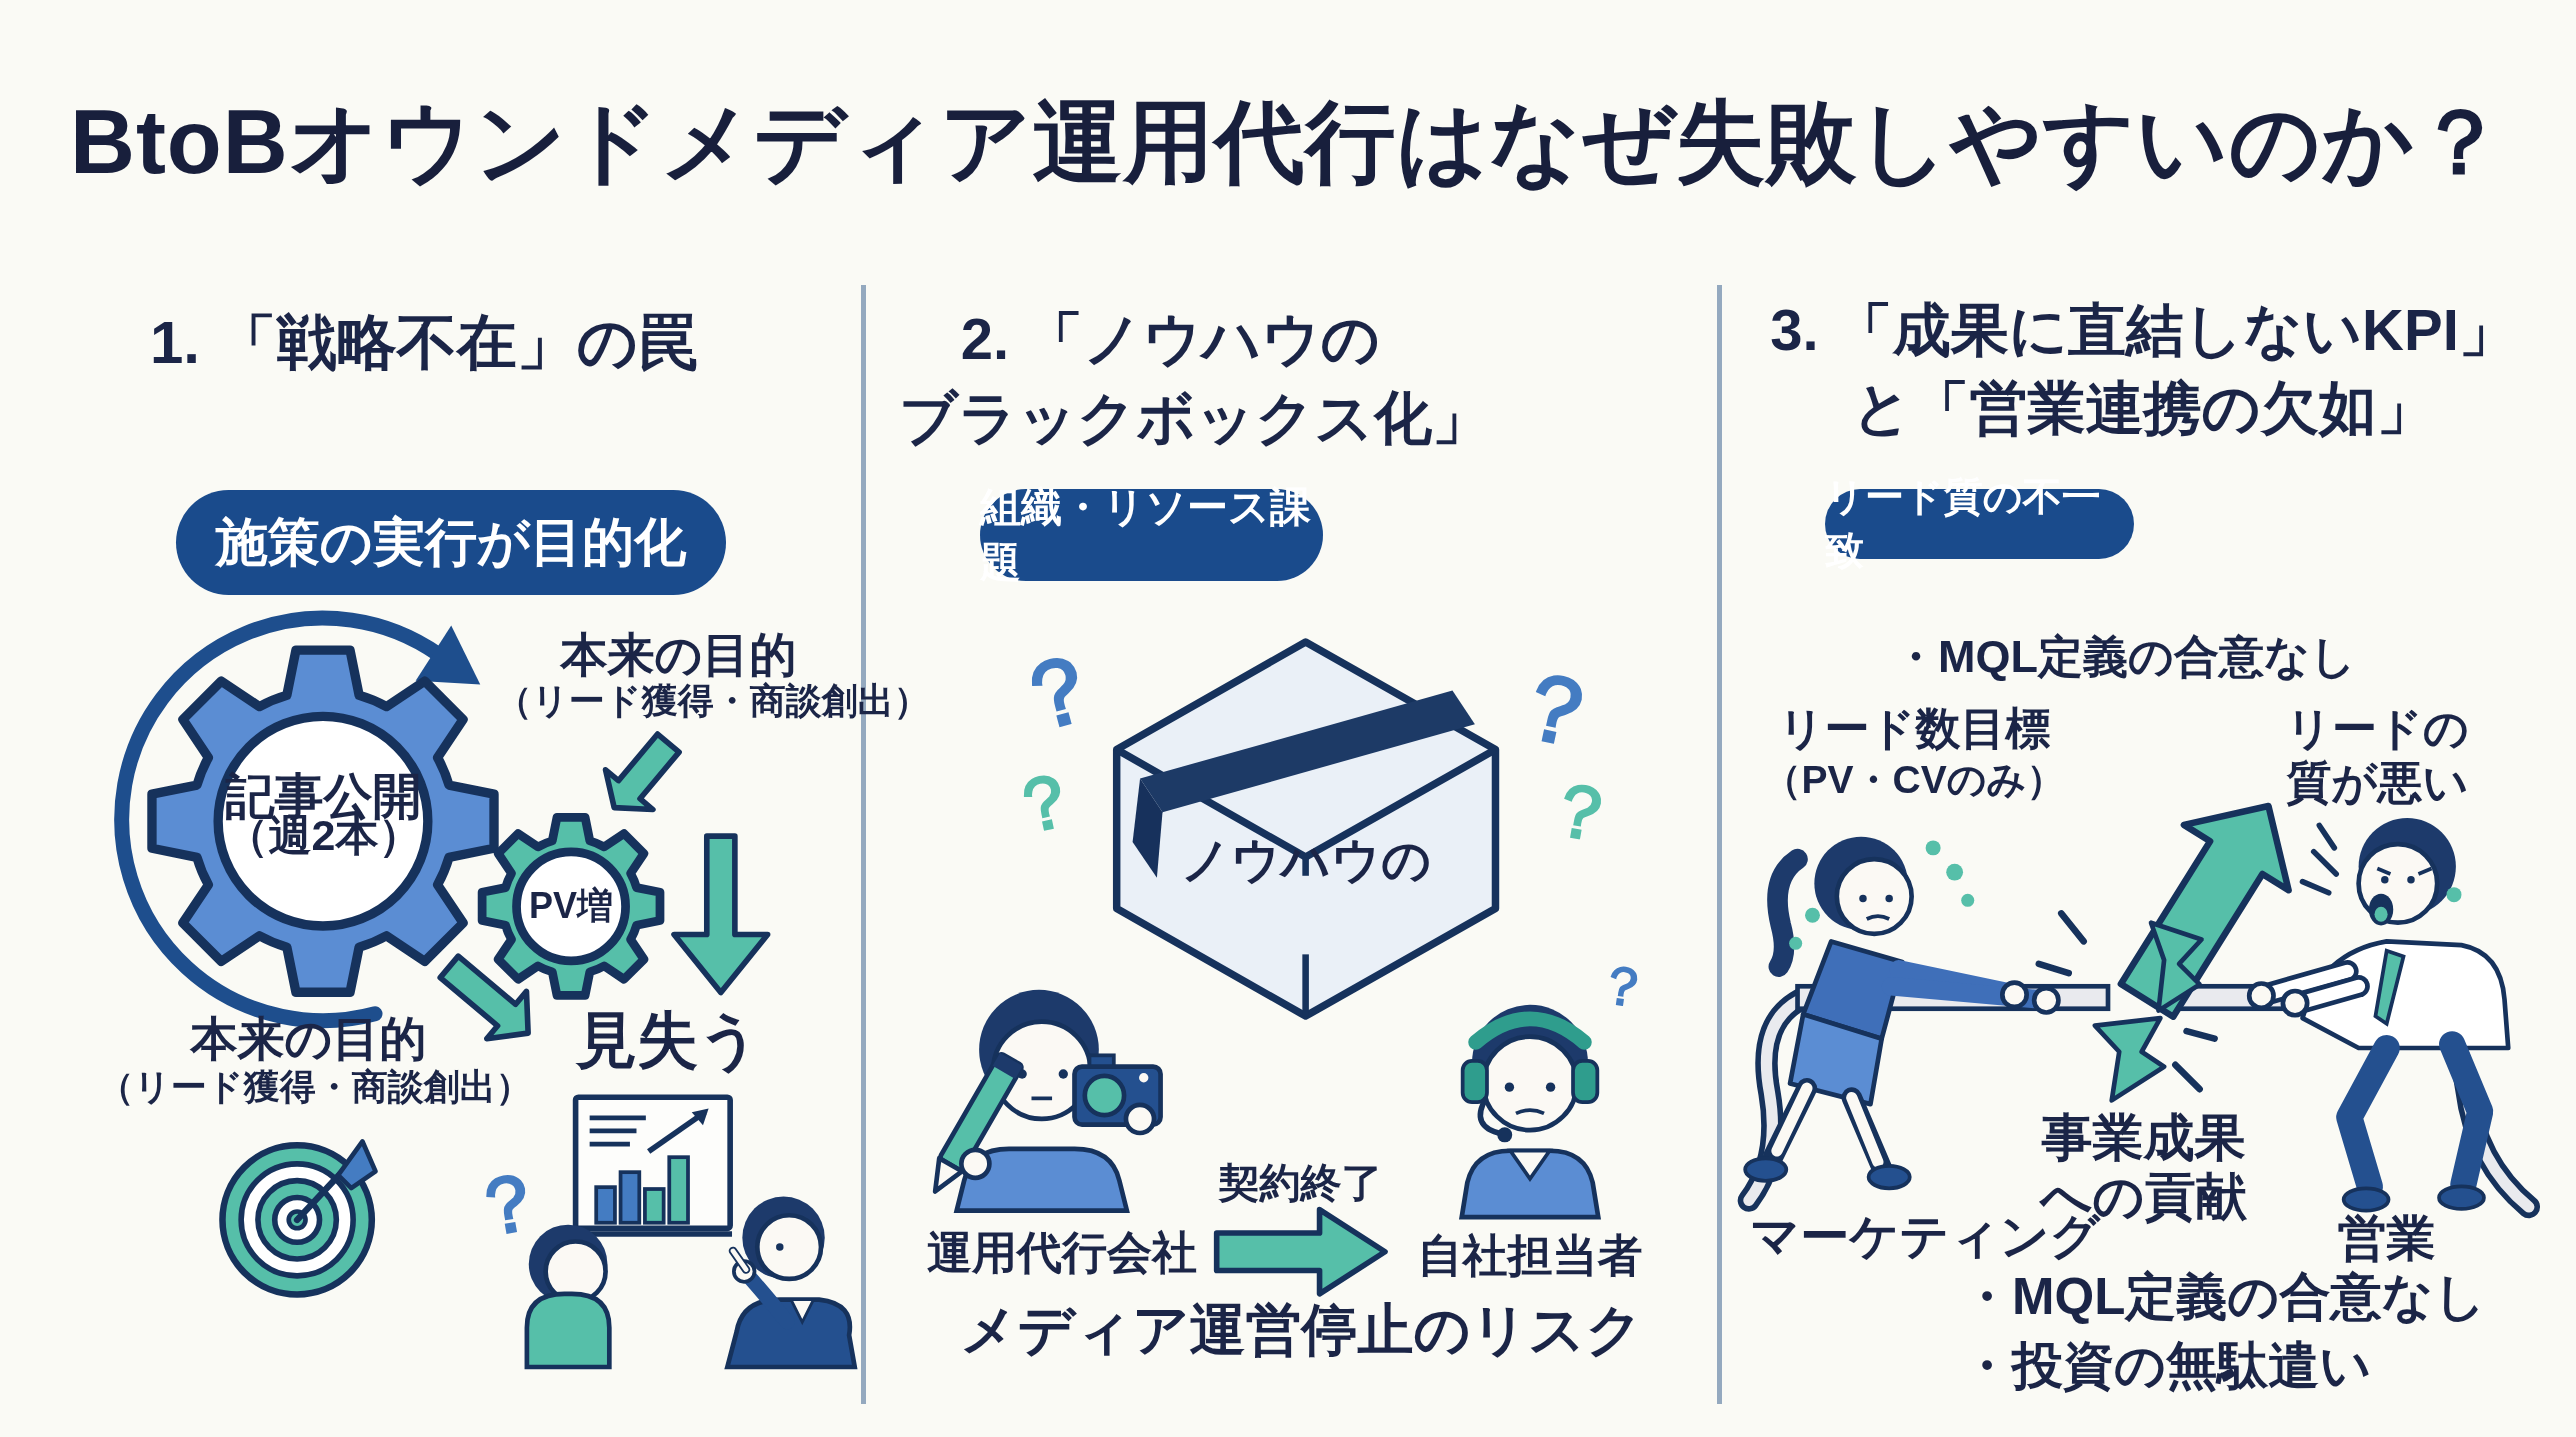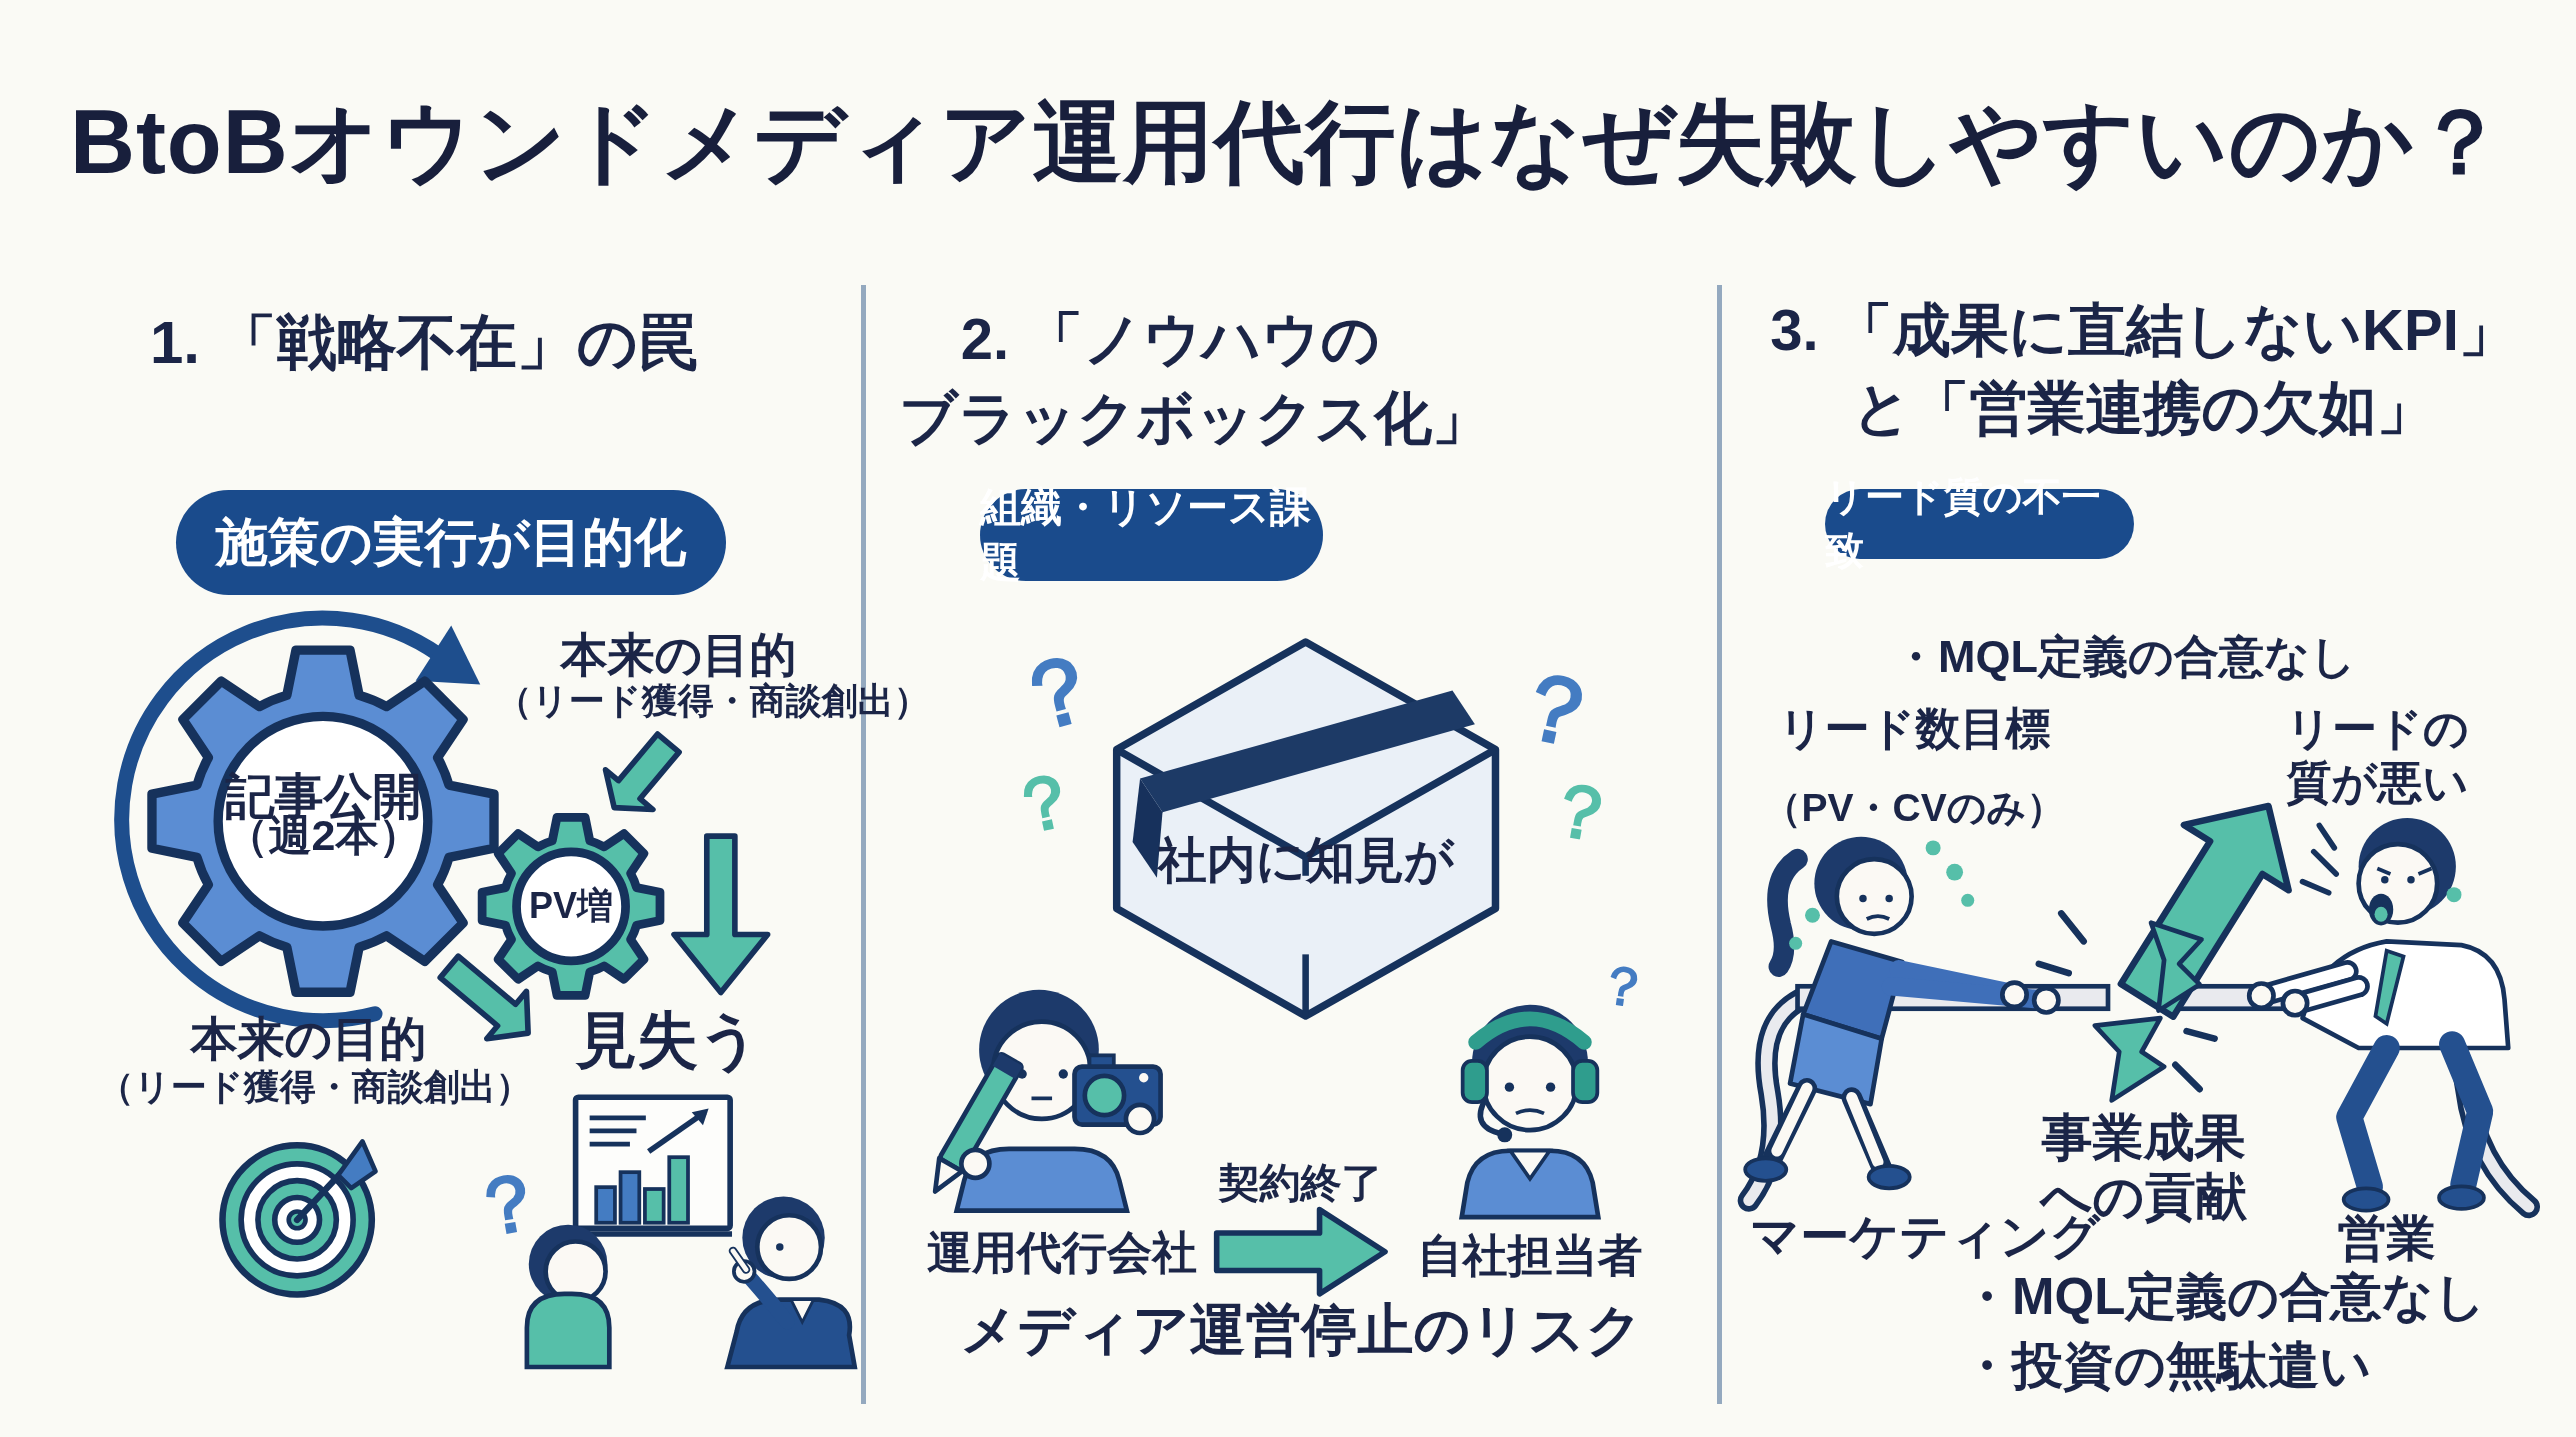--- a/index.html
+++ b/index.html
@@ -136,21 +136,21 @@
     <g>
       <path d="M305,16 L508,131 L508,301 L305,416 L103,301 L103,131 Z" fill="#EAF0F7" stroke="#16325C" stroke-width="8" stroke-linejoin="round"></path>
       <path d="M103,131 L305,246 L508,131" fill="none" stroke="#16325C" stroke-width="8" stroke-linejoin="round"></path>
       <line x1="305" y1="246" x2="305" y2="266" stroke="#16325C" stroke-width="7"></line>
       <line x1="305" y1="350" x2="305" y2="416" stroke="#16325C" stroke-width="7"></line>
       <path d="M128,162 L462,68 L486,104 L152,198 Z" fill="#1D3A66"></path>
       <path d="M128,162 L152,198 L146,268 L120,230 Z" fill="#17315C"></path>
     </g>
   </svg>
 
-  <div class="t ctr" style="left:1119px;top:833px;width:374px;font-size:49px;">社内に知見が</div>
+  <div class="t ctr" style="left:1119px;top:833px;width:374px;font-size:49px;">ノウハウの</div>
 
   <div class="qm" style="left:1011px;top:646px;font-size:94px;color:var(--blue2);transform:rotate(-15deg);">？</div>
   <div class="qm" style="left:1007px;top:766px;font-size:75px;color:var(--teal);transform:rotate(-12deg);">？</div>
   <div class="qm" style="left:1509px;top:663px;font-size:94px;color:var(--blue2);transform:rotate(12deg);">？</div>
   <div class="qm" style="left:1543px;top:775px;font-size:75px;color:var(--teal);transform:rotate(10deg);">？</div>
   <div class="qm" style="left:1596px;top:959px;font-size:54px;color:var(--blue2);transform:rotate(8deg);">？</div>
 
   <svg style="left:917px;top:988px;" width="749" height="318" viewBox="0 0 800 340">
     <g>
       <circle cx="130" cy="66" r="64" fill="#1D3A6B"></circle>
@@ -200,21 +200,21 @@
   <div class="t ctr" style="left:1741px;top:298px;width:805px;font-size:58px;">3. 「成果に直結しないKPI」</div>
   <div class="t ctr" style="left:1741px;top:376px;width:805px;font-size:58px;">と「営業連携の欠如」</div>
 
   <div class="pill" style="left:1825px;top:489px;width:309px;height:70px;font-size:39px;">
     <span>リード質の不一致</span>
   </div>
 
   <div class="t ctr" style="left:1853px;top:632px;width:543px;font-size:45px;">・MQL定義の合意なし</div>
 
   <div class="t ctr" style="left:1760px;top:704px;width:309px;font-size:45px;">リード数目標</div>
-  <div class="t ctr" style="left:1750px;top:758px;width:328px;font-size:39px;margin-top:28px;">（PV・CVのみ）</div>
+  <div class="t ctr" style="left:1750px;top:758px;width:328px;font-size:39px;">（PV・CVのみ）</div>
 
   <div class="t ctr" style="left:2237px;top:704px;width:281px;font-size:45px;">リードの</div>
   <div class="t ctr" style="left:2237px;top:758px;width:281px;font-size:45px;">質が悪い</div>
 
   <svg style="left:1741px;top:803px;" width="835" height="447" viewBox="0 0 892 478">
     <g>
       <path d="M70,207 Q15,230 30,310 Q42,380 8,425" fill="none" stroke="#16325C" stroke-width="24" stroke-linecap="round"></path>
       <path d="M70,207 Q15,230 30,310 Q42,380 8,425" fill="none" stroke="#E9EAEE" stroke-width="12" stroke-linecap="round"></path>
       <path d="M695,207 Q765,225 775,305 Q785,385 842,432" fill="none" stroke="#16325C" stroke-width="24" stroke-linecap="round"></path>
       <path d="M695,207 Q765,225 775,305 Q785,385 842,432" fill="none" stroke="#E9EAEE" stroke-width="12" stroke-linecap="round"></path>

